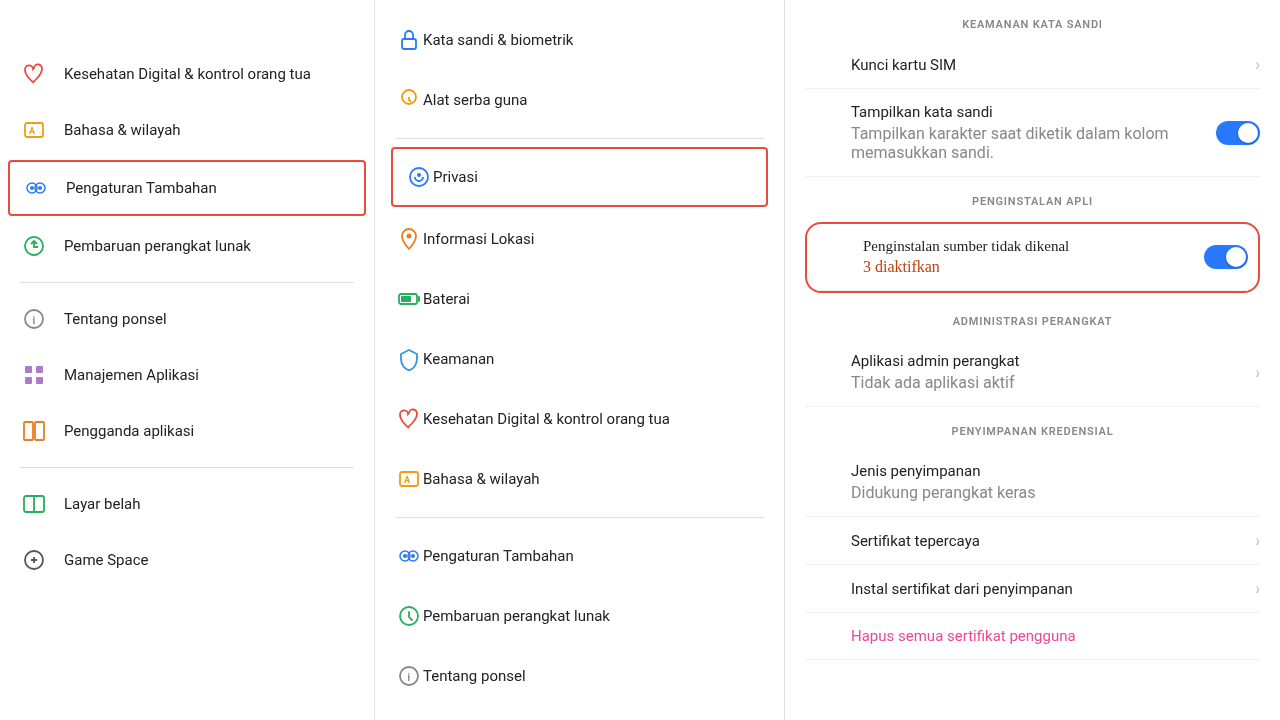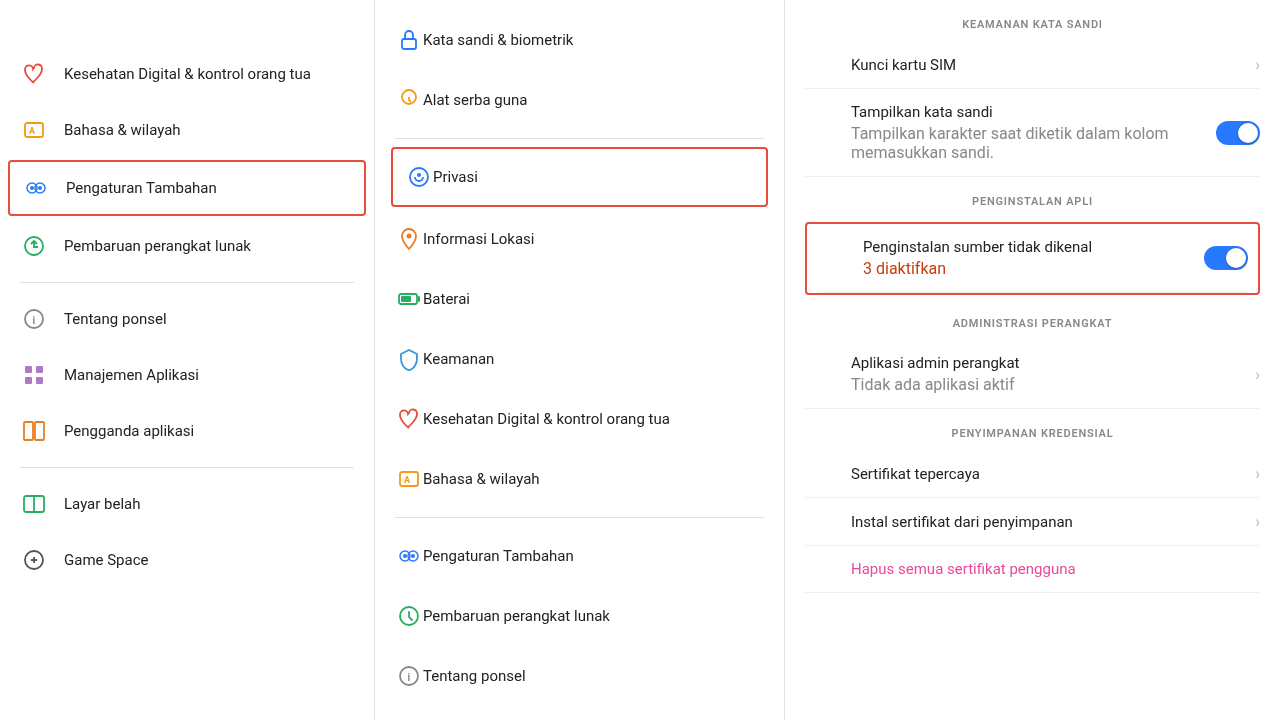--- a/index.html
+++ b/index.html
@@ -154,23 +154,24 @@
       height: 20px;
       border-radius: 50%;
       background: #fff;
       top: 2px;
       right: 2px;
       box-shadow: 0 1px 3px rgba(0,0,0,0.3);
     }
 
     .highlighted-box {
       border: 2px solid #e74c3c;
-      border-radius: 4px;
+      border-radius: 16px;
       margin: 4px 0;
       padding: 2px 0;
+      font-family: Liberation Serif, serif;
     }
 
     
     .icon svg {
       width: 24px;
       height: 24px;
     }
   </style>
 </head>
 <body>
@@ -429,20 +430,28 @@
         </div>
       </div>
         </div>
       </div>
       <div>
         <div class="section-header">PENYIMPANAN KREDENSIAL</div>
         <div>
           <div class="right-item">
         <div class="right-item-row">
           <div>
+            <div class="item-title" style="">Jenis penyimpanan</div>
+            <div class="item-subtitle">Didukung perangkat keras</div>
+          </div>
+        </div>
+      </div>
+          <div class="right-item">
+        <div class="right-item-row">
+          <div>
             <div class="item-title" style="">Sertifikat tepercaya</div>
 
           </div>
           <span class="chevron">›</span>
         </div>
       </div>
           <div class="right-item">
         <div class="right-item-row">
           <div>
             <div class="item-title" style="">Instal sertifikat dari penyimpanan</div>

